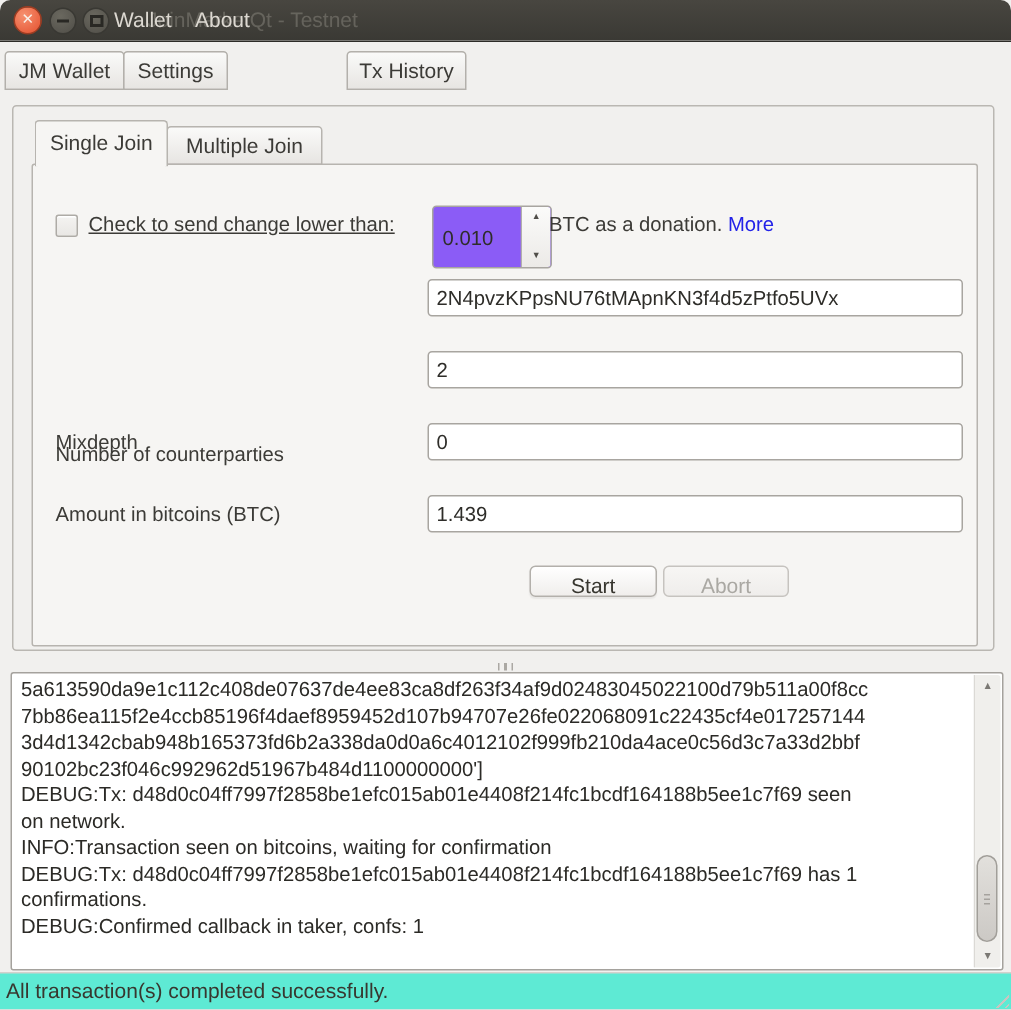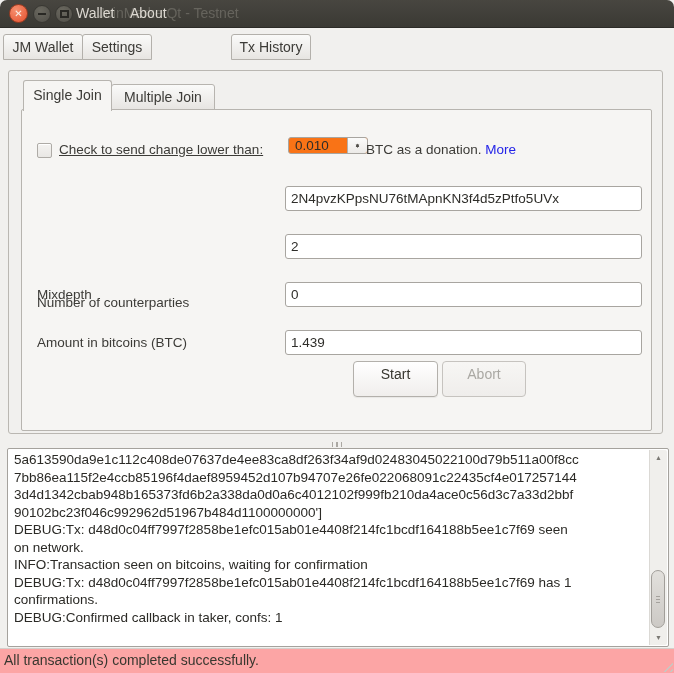--- a/index.html
+++ b/index.html
@@ -50,43 +50,43 @@
     background:linear-gradient(#fafaf9,#e7e5e2);}
   .pane{position:absolute;left:12px;top:38px;width:631px;height:322px;
     background:#f6f5f3;border:1px solid #b7b4af;border-radius:2px;box-sizing:border-box;}
 
   
   .checkbox{position:absolute;left:15px;top:33px;width:15px;height:15px;
     border:1px solid #aeaba6;border-radius:2px;box-sizing:border-box;
     background:linear-gradient(#f4f3f1,#e9e7e4);box-shadow:inset 0 1px #fff;}
   .lbl{position:absolute;font-size:13.5px;line-height:18px;color:#3c3b37;white-space:nowrap;}
   .donation-label{left:37px;top:31px;text-decoration:underline;}
-  .spinbox{position:absolute;left:266px;top:27px;width:80px;height:17px;
-    border:1px solid #a8a5a0;border-radius:3px;background:#f97316;box-sizing:border-box;}
+  .spinbox{position:absolute;left:266px;top:27px;width:80px;height:42px;
+    border:1px solid #a8a5a0;border-radius:3px;background:#8b5cf6;box-sizing:border-box;}
   .spin-value{position:absolute;left:0;top:0;width:54px;height:100%;border:none;
     background:transparent;font:13.5px "Liberation Sans","DejaVu Sans",sans-serif;
     color:#2e2d29;padding:0 0 0 6px;outline:none;}
   .spin-btns{position:absolute;right:0;top:0;bottom:0;width:19px;
     border-left:1px solid #b3b0ab;background:linear-gradient(#fbfbfa,#eceae7);
     border-radius:0 2px 2px 0;}
   .spin-up,.spin-down{position:absolute;left:0;right:0;height:12px;text-align:center;
     font-size:6px;color:#504e49;cursor:default;}
   .spin-up{top:0;line-height:14px}
   .spin-down{bottom:0;line-height:10px}
   .donation-suffix{left:344px;top:31px;}
   .link{color:#2323e8;cursor:pointer;}
 
   
   .field-input{position:absolute;left:263px;width:357px;height:25px;box-sizing:border-box;
     border:1px solid #a8a5a0;border-radius:3px;background:#fff;
     font:13.5px "Liberation Sans","DejaVu Sans",sans-serif;color:#2e2d29;
     padding:0 5px;outline:none;}
 
   
-  .pushbtn{position:absolute;top:251px;height:36px;box-sizing:border-box;
+  .pushbtn{position:absolute;top:267px;height:21px;box-sizing:border-box;
     border:1px solid #b3b0ab;border-radius:4px;text-align:center;line-height:24px;
     font-size:14px;color:#37362f;background:linear-gradient(#ffffff,#f0eeec);
     box-shadow:0 1px 1px rgba(0,0,0,.06);cursor:default;}
   .btn-start{left:331px;width:85px;}
   .btn-abort{left:420px;width:84px;color:#aaa8a3;border-color:#c6c3bf;
     background:linear-gradient(#f7f6f4,#efedeb);box-shadow:none;}
 
   
   .splitter{position:absolute;left:325px;top:441px;width:24px;height:6px;
     display:flex;gap:3px;justify-content:center;align-items:center;cursor:row-resize;}
@@ -102,21 +102,21 @@
   .sb-btn{position:absolute;left:0;right:0;height:15px;text-align:center;
     font-size:7px;color:#7b7974;line-height:15px;cursor:default;}
   .sb-up{top:0}.sb-down{bottom:0}
   .sb-thumb{position:absolute;left:1px;right:2px;top:120px;height:58px;box-sizing:border-box;
     border:1px solid #a19e99;border-radius:8px;background:linear-gradient(#e2e0dc,#ccc9c5);}
   .sb-grip{position:absolute;left:4px;right:4px;top:50%;height:1px;background:#a5a29d;
     box-shadow:0 -3px #a5a29d,0 3px #a5a29d;}
 
   
   .statusbar{position:absolute;left:0;right:0;bottom:0;height:25px;box-sizing:border-box;
-    background:#fca5a5;border-top:1px solid #d3d0cc;font-size:14px;line-height:23px;
+    background:#5eead4;border-top:1px solid #d3d0cc;font-size:14px;line-height:23px;
     padding-left:4px;color:#38372f;}
   .resize-grip{position:absolute;right:1px;bottom:1px;width:13px;height:13px;
     background:repeating-linear-gradient(135deg,#c9c6c1 0 1px,transparent 1px 4px);
     clip-path:polygon(100% 0,100% 100%,0 100%);cursor:nwse-resize;}
 </style>
 </head>
 <body>
 
 <div class="window">
 

